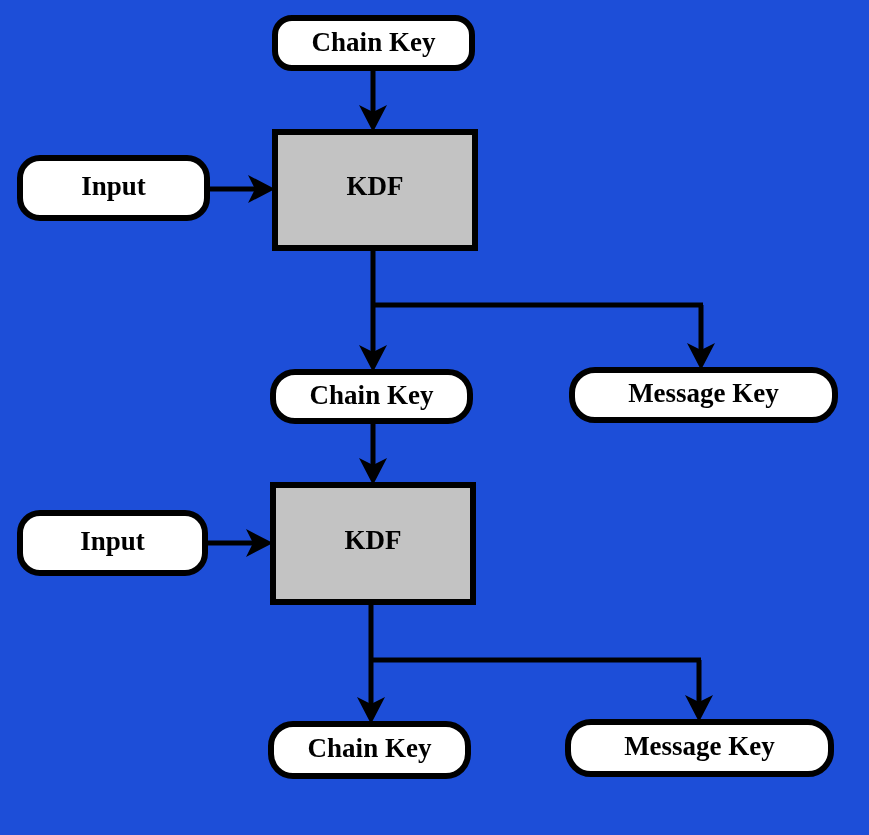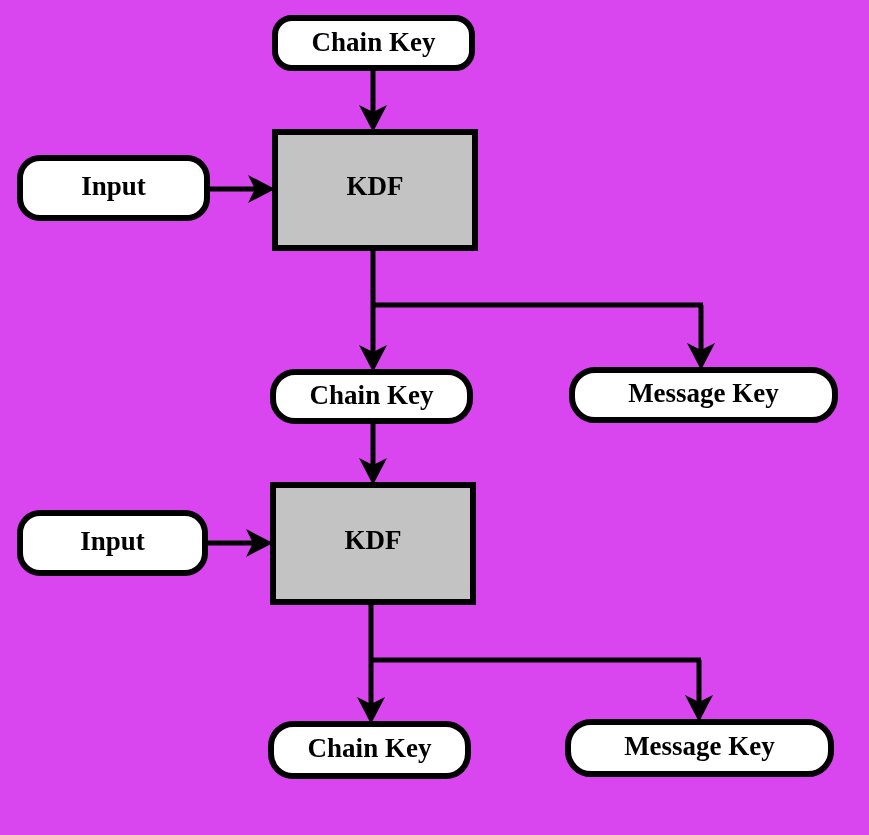--- a/index.html
+++ b/index.html
@@ -10,21 +10,21 @@
   body {
     width: 869px;
     height: 835px;
     font-family: "Liberation Serif", "DejaVu Serif", serif;
     overflow: hidden;
   }
   #diagram-root {
     position: relative;
     width: 869px;
     height: 835px;
-    background: #d946ef;
+    background: #1d4ed8;
   }
   svg#kdf-diagram {
     display: block;
     width: 869px;
     height: 835px;
   }
   .node-shape-rounded {
     fill: #ffffff;
     stroke: #000000;
     stroke-width: 6;

